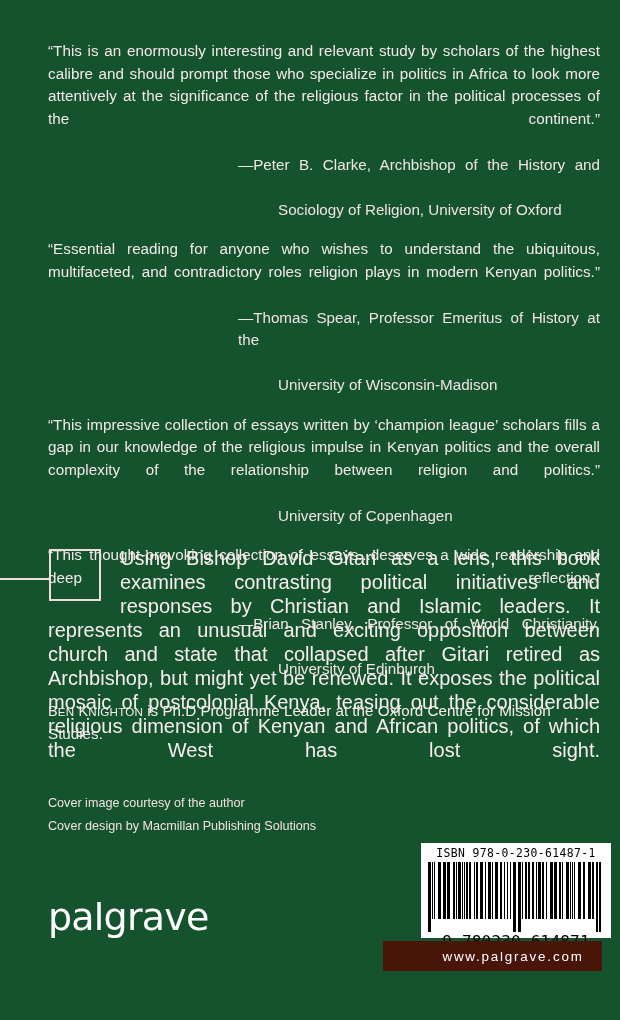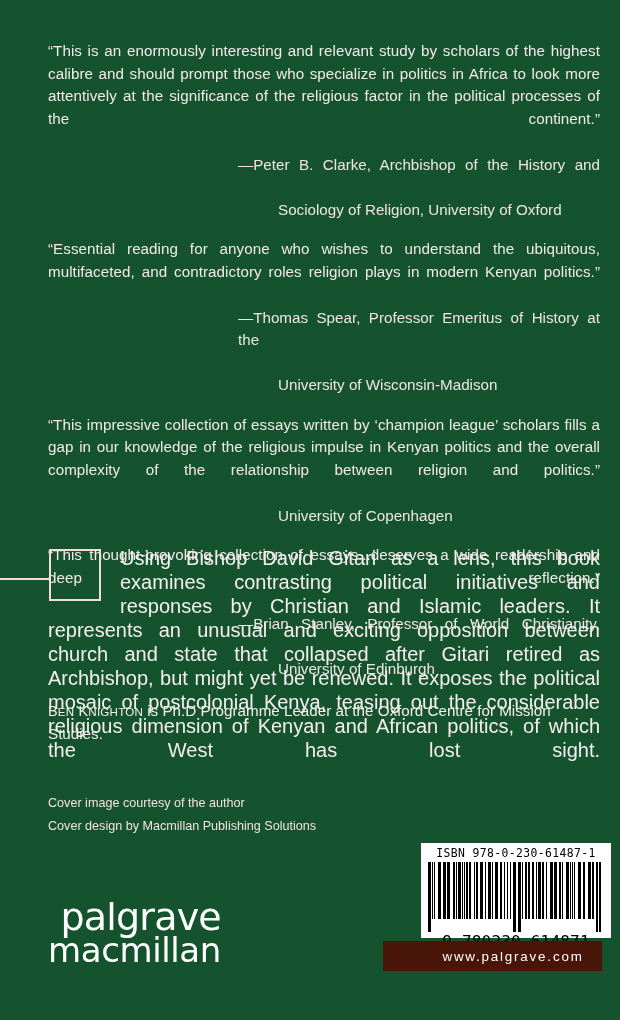--- a/index.html
+++ b/index.html
@@ -287,21 +287,20 @@
     <span class="author-name"><span>B</span><span class="sc">EN</span> <span>K</span><span class="sc">NIGHTON</span></span><span> is Ph.D Programme Leader at the Oxford Centre for Mission Studies.</span>
   </div>
 
   <div class="credits">
     <div class="credit-line">Cover image courtesy of the author</div>
     <div class="credit-line">Cover design by Macmillan Publishing Solutions</div>
   </div>
 
   <div class="logo">
     <span class="logo-word">palgrave</span>
-    <span class="logo-word logo-word-2">macmillan</span>
   </div>
 
   <div class="barcode-area">
     <div class="barcode-box">
       <div class="isbn-text">ISBN 978-0-230-61487-1</div>
       <div class="bars" id="bars">
           <span class="tall" style="left: 0px; width: 3px;"></span>
           <span style="left: 4px; width: 1px;"></span>
           <span style="left: 6px; width: 1px;"></span>
           <span style="left: 10px; width: 3px;"></span>

